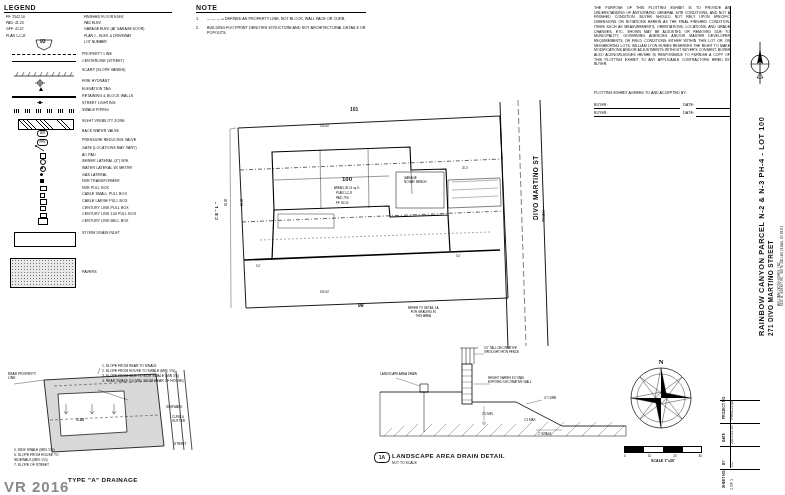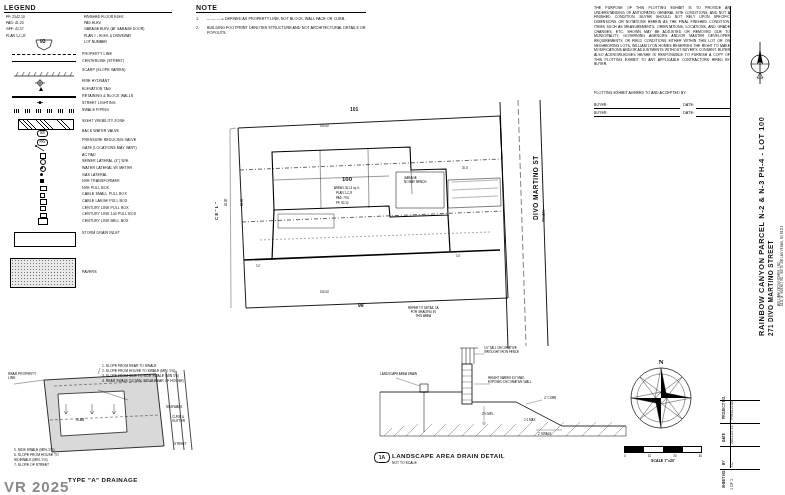--- a/index.html
+++ b/index.html
@@ -582,15 +582,15 @@
     <div class="tb-row">
       <span class="tb-lab">BY</span>
       <span class="tb-val">CC</span>
     </div>
     <div class="tb-row">
       <span class="tb-lab">SHEET NO.</span>
       <span class="tb-val">1 OF 1</span>
     </div>
   </div>
 
-  <div id="wm">VR 2025</div>
+  <div id="wm">VR 2016</div>
 
 </div>
 
 </body></html>

